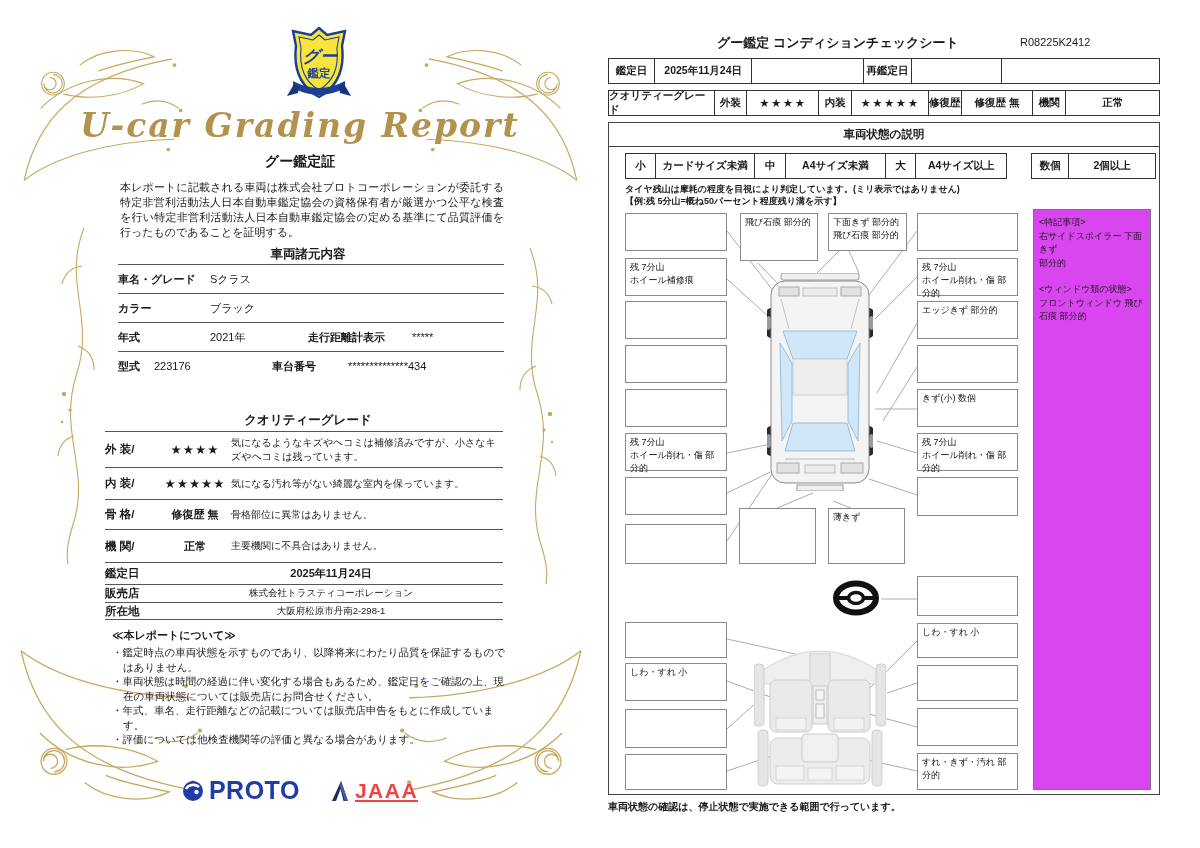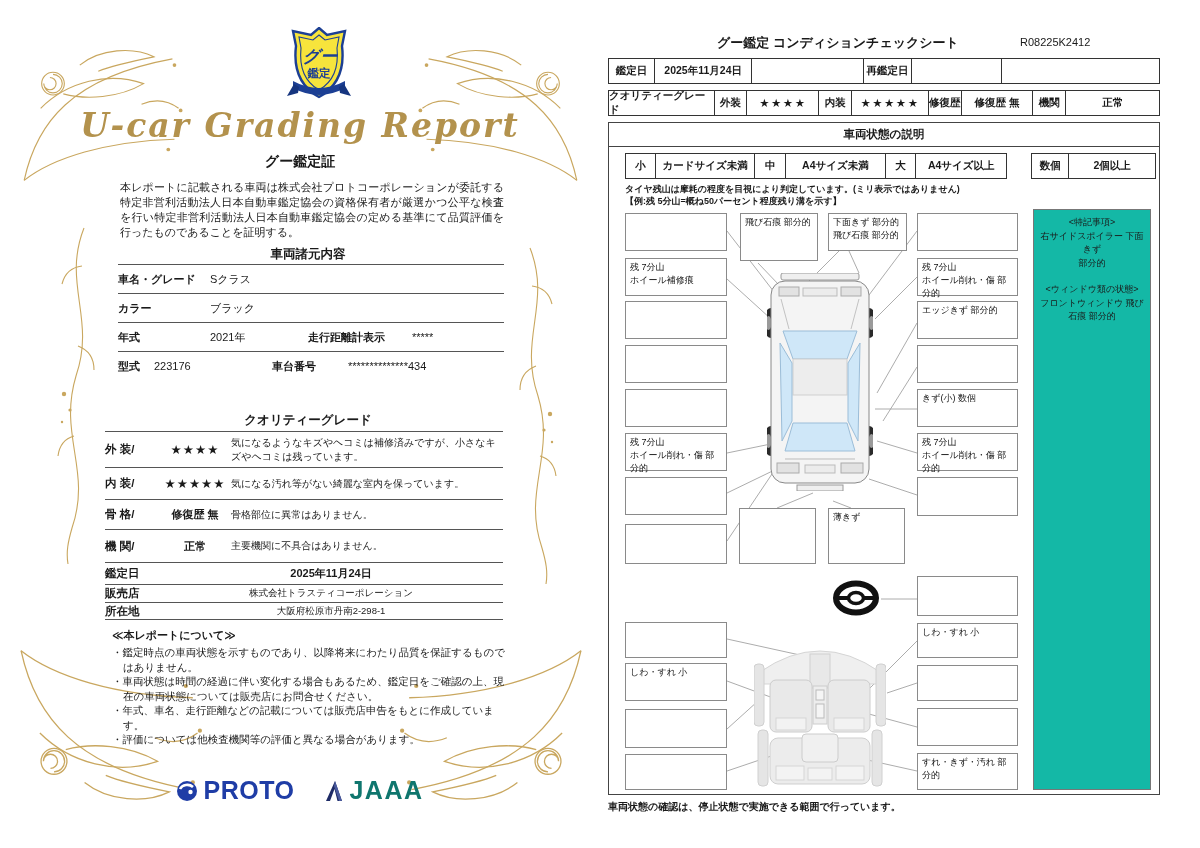--- a/index.html
+++ b/index.html
@@ -28,39 +28,39 @@
   .i-val { flex:1; text-align:center; font-size:11px; }
   .i-val.small { font-size:9.5px; }
   .about { left:112px; top:628px; width:394px; }
   .about-h { font-size:11px; font-weight:700; margin-bottom:2px; }
   .about li { list-style:none; font-size:10.5px; line-height:14.5px;
               text-indent:-11px; padding-left:11px; }
   .logo-row { left:0; top:776px; width:600px; display:flex; justify-content:center;
               align-items:center; gap:30px; }
   .logo { display:flex; align-items:center; gap:5px; }
   .proto-text { font-size:25px; font-weight:800; color:#1f3da6; letter-spacing:0.5px; }
-  .jaaa-text  { font-size:25px; font-weight:800; color:#0f766e; letter-spacing:1.5px; }
+  .jaaa-text  { font-size:21px; font-weight:800; color:#ef4444; letter-spacing:1.5px;text-decoration:underline; }
 
   
   .rp-title { left:608px; top:34px; width:460px; text-align:center; font-size:13px; font-weight:700; }
   .rp-no { left:1020px; top:36px; width:140px; font-size:11px; }
   .cellrow { display:flex; border:1px solid #333; background:#fff; }
   .cell { display:flex; align-items:center; justify-content:center;
           border-right:1px solid #333; font-size:10.5px; font-weight:600; height:100%; }
   .cell:last-child { border-right:none; }
   .cell.stars { font-size:11.5px; letter-spacing:1.5px; }
   .cond-box { left:608px; top:122px; width:552px; height:673px; border:1px solid #444; background:#fff; }
   .cond-head { position:absolute; left:0; top:0; width:100%; height:24px; border-bottom:1px solid #444;
                display:flex; align-items:center; justify-content:center; font-size:11.5px; font-weight:700; }
   .tire-note { position:absolute; left:16px; top:60px; width:400px; font-size:9px;
                font-weight:600; line-height:12px; }
   .abox { position:absolute; border:1px solid #8a8a8a; background:#fff; font-size:9px;
           line-height:1.45; padding:2px 4px; color:#111; }
   .notes-panel { position:absolute; left:424px; top:86px; width:118px; height:581px;
-                 border:1px solid #777; background:#14b8a6; padding:6px 5px; font-size:9px; line-height:1.5;text-align:center; }
+                 border:1px solid #777; background:#d946ef; padding:6px 5px; font-size:9px; line-height:1.5; }
   .notes-gap { height:13px; }
   .rp-footer { left:608px; top:800px; width:552px; font-size:10px; font-weight:700; }
   .leader { position:absolute; left:0; top:0; pointer-events:none; }
 </style>
 </head>
 <body>
 
 <div class="sheet">
 
   <section>

